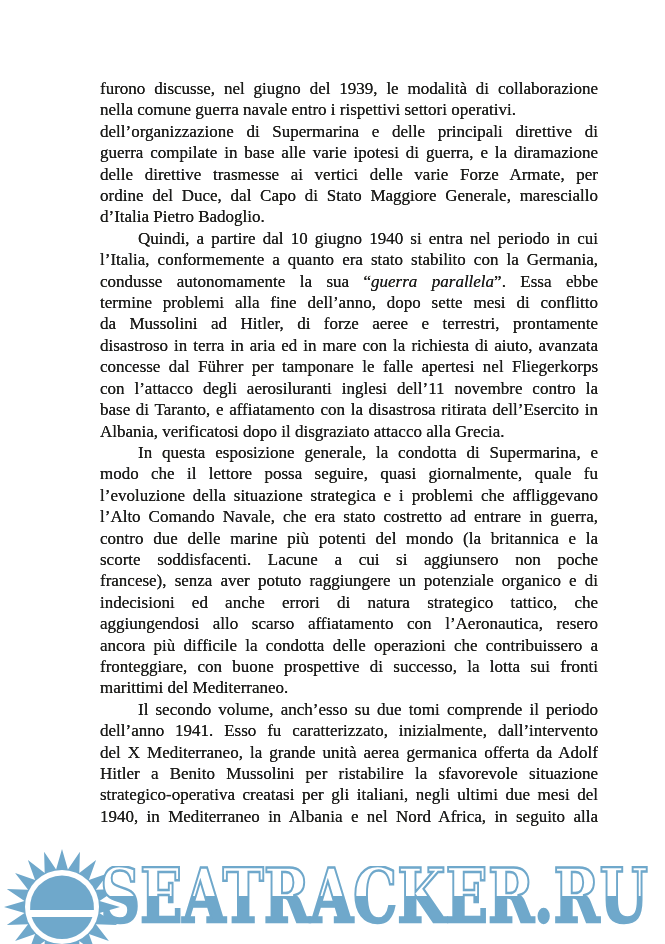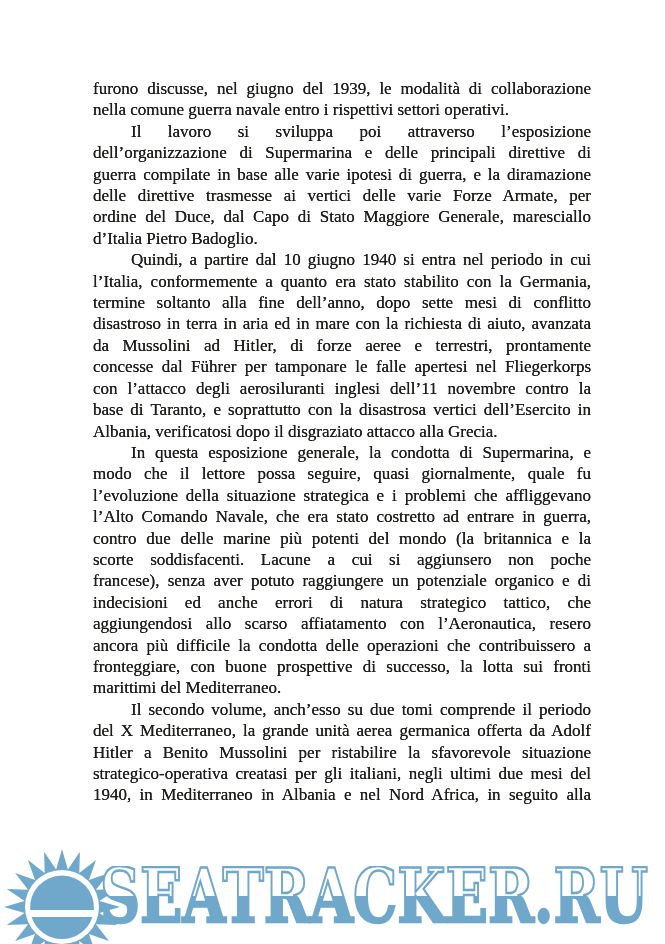--- a/index.html
+++ b/index.html
@@ -17,21 +17,21 @@
     overflow: hidden;
     font-family: "Liberation Serif", serif;
   }
   .page {
     position: absolute;
     inset: 0;
     background: var(--paper);
   }
   .text-block {
     position: absolute;
-    left: 93px;
+    left: 100px;
     top: 78px;
     width: 498px;
     color: var(--ink);
     font-size: 17px;
     line-height: 21.4px;
     z-index: 2;
     text-shadow: 0 0 0.5px var(--ink);
   }
   .line {
     text-align: justify;
@@ -66,48 +66,49 @@
   .stop-blue  { stop-color: var(--wm); }
 </style>
 </head>
 <body>
 
 <div class="page">
 
   <div class="text-block">
       <div class="line"><span>furono discusse, nel giugno del 1939, le modalità di collaborazione</span></div>
       <div class="line endline"><span>nella comune guerra navale entro i rispettivi settori operativi.</span></div>
-      <div class="line indent"><span>Il lavoro si sviluppa poi attraverso l’esposizione</span></div>
       <div class="line"><span>dell’organizzazione di Supermarina e delle principali direttive di</span></div>
       <div class="line"><span>guerra compilate in base alle varie ipotesi di guerra, e la diramazione</span></div>
       <div class="line"><span>delle direttive trasmesse ai vertici delle varie Forze Armate, per</span></div>
       <div class="line"><span>ordine del Duce, dal Capo di Stato Maggiore Generale, maresciallo</span></div>
       <div class="line endline"><span>d’Italia Pietro Badoglio.</span></div>
       <div class="line indent"><span>Quindi, a partire dal 10 giugno 1940 si entra nel periodo in cui</span></div>
       <div class="line"><span>l’Italia, conformemente a quanto era stato stabilito con la Germania,</span></div>
-      <div class="line"><span>termine soltanto alla fine dell’anno, dopo sette mesi di conflitto</span></div>
+      <div class="line"><span>condusse autonomamente la sua “</span><span class="it">guerra parallela</span><span>”. Essa ebbe</span></div>
+      <div class="line"><span>termine problemi alla fine dell’anno, dopo sette mesi di conflitto</span></div>
+      <div class="line"><span>da Mussolini ad Hitler, di forze aeree e terrestri, prontamente</span></div>
       <div class="line"><span>disastroso in terra in aria ed in mare con la richiesta di aiuto, avanzata</span></div>
-      <div class="line"><span>da Mussolini ad Hitler, di forze aeree e terrestri, prontamente</span></div>
       <div class="line"><span>concesse dal Führer per tamponare le falle apertesi nel Fliegerkorps</span></div>
       <div class="line"><span>con l’attacco degli aerosiluranti inglesi dell’11 novembre contro la</span></div>
-      <div class="line"><span>base di Taranto, e soprattutto con la disastrosa vertici dell’Esercito in</span></div>
+      <div class="line"><span>base di Taranto, e affiatamento con la disastrosa ritirata dell’Esercito in</span></div>
       <div class="line endline"><span>Albania, verificatosi dopo il disgraziato attacco alla Grecia.</span></div>
       <div class="line indent"><span>In questa esposizione generale, la condotta di Supermarina, e</span></div>
       <div class="line"><span>modo che il lettore possa seguire, quasi giornalmente, quale fu</span></div>
       <div class="line"><span>l’evoluzione della situazione strategica e i problemi che affliggevano</span></div>
       <div class="line"><span>l’Alto Comando Navale, che era stato costretto ad entrare in guerra,</span></div>
       <div class="line"><span>contro due delle marine più potenti del mondo (la britannica e la</span></div>
       <div class="line"><span>scorte soddisfacenti. Lacune a cui si aggiunsero non poche</span></div>
       <div class="line"><span>francese), senza aver potuto raggiungere un potenziale organico e di</span></div>
       <div class="line"><span>indecisioni ed anche errori di natura strategico tattico, che</span></div>
       <div class="line"><span>aggiungendosi allo scarso affiatamento con l’Aeronautica, resero</span></div>
       <div class="line"><span>ancora più difficile la condotta delle operazioni che contribuissero a</span></div>
       <div class="line"><span>fronteggiare, con buone prospettive di successo, la lotta sui fronti</span></div>
       <div class="line endline"><span>marittimi del Mediterraneo.</span></div>
       <div class="line indent"><span>Il secondo volume, anch’esso su due tomi comprende il periodo</span></div>
+      <div class="line"><span>dell’anno 1941. Esso fu caratterizzato, inizialmente, dall’intervento</span></div>
       <div class="line"><span>del X Mediterraneo, la grande unità aerea germanica offerta da Adolf</span></div>
       <div class="line"><span>Hitler a Benito Mussolini per ristabilire la sfavorevole situazione</span></div>
       <div class="line"><span>strategico-operativa creatasi per gli italiani, negli ultimi due mesi del</span></div>
       <div class="line"><span>1940, in Mediterraneo in Albania e nel Nord Africa, in seguito alla</span></div>
     </div>
 
   <div class="watermark">
 
     <svg class="wm-sun" width="120" height="120" viewBox="0 0 120 120">
       <polygon class="wm-fill" points="118,60 97.5,65.9 115.2,77.9 93.9,77.3 106.9,94.1 86.9,86.9 94.1,106.9 77.3,93.9 77.9,115.2 65.9,97.5 60,118 54.1,97.5 42.1,115.2 42.7,93.9 25.9,106.9 33.1,86.9 13.1,94.1 26.1,77.3 4.8,77.9 22.5,65.9 2,60 22.5,54.1 4.8,42.1 26.1,42.7 13.1,25.9 33.1,33.1 25.9,13.1 42.7,26.1 42.1,4.8 54.1,22.5 60,2 65.9,22.5 77.9,4.8 77.3,26.1 94.1,13.1 86.9,33.1 106.9,25.9 93.9,42.7 115.2,42.1 97.5,54.1"></polygon>

